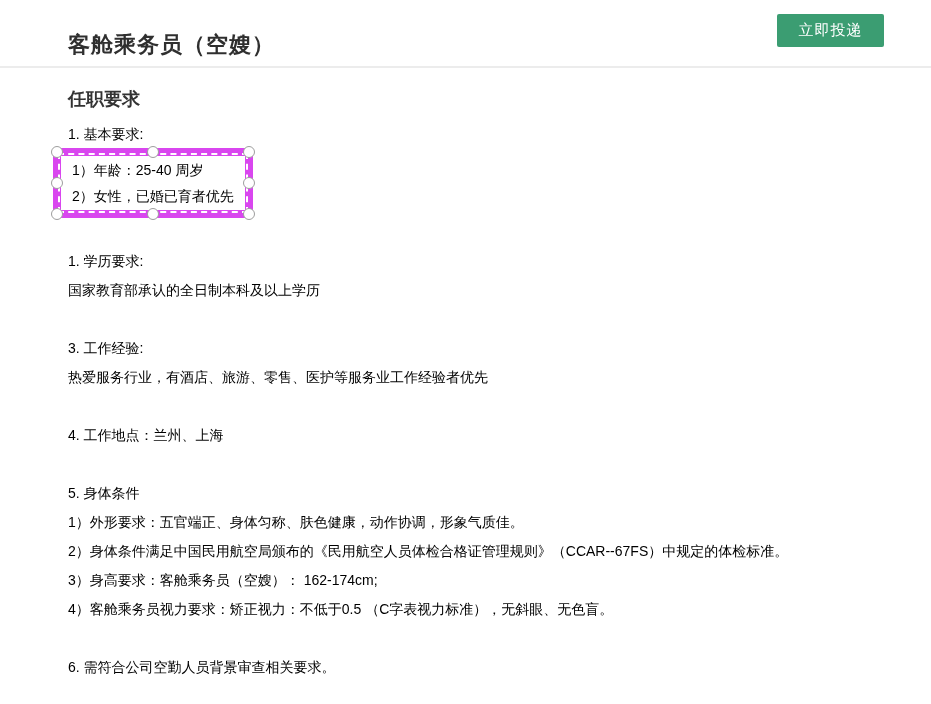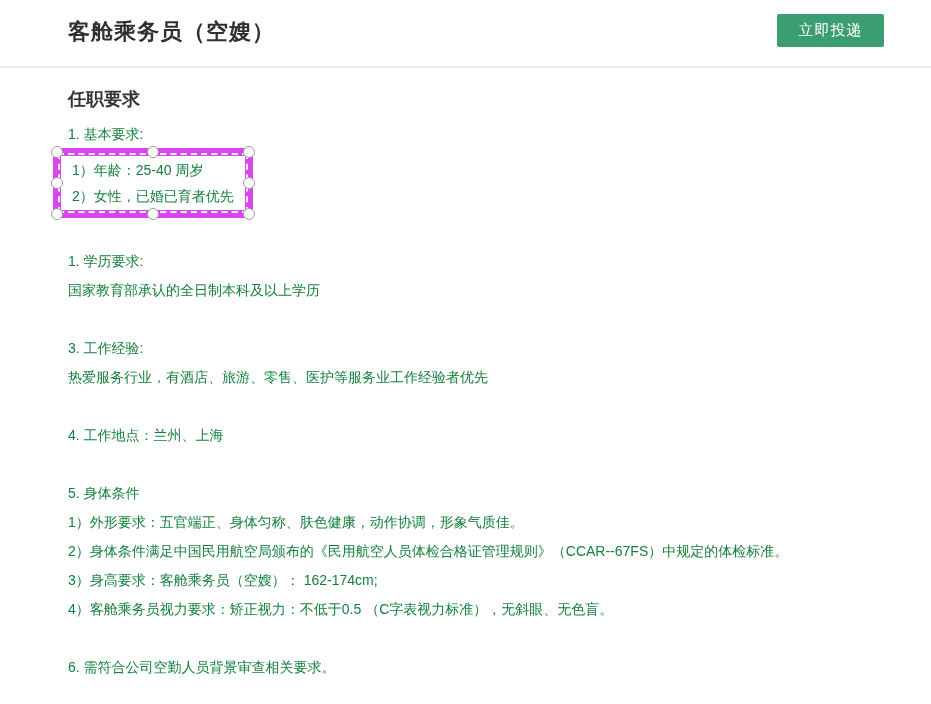--- a/index.html
+++ b/index.html
@@ -17,21 +17,21 @@
   }
   
   .header {
     position: relative;
     height: 66px;
     border-bottom: 2px solid #ececec;
   }
   .page-title {
     position: absolute;
     left: 68px;
-    top: 17px;
+    top: 30px;
     margin: 0;
     font-size: 22px;
     font-weight: bold;
     color: #2f2f2f;
     letter-spacing: 1px;
   }
   .apply-btn {
     position: absolute;
     right: 47px;
     top: 14px;
@@ -55,21 +55,21 @@
     font-size: 18px;
     font-weight: bold;
     color: #333333;
     height: 20px;
     line-height: 20px;
   }
   .line {
     margin: 9px 0 0 0;
     font-size: 14px;
     line-height: 20px;
-    color: #15803d;
+    color: #000000;
   }
   .group-gap { margin-top: 38px; }
   .after-heading { margin-top: 15px; }
   .after-box { margin-top: 33px; }
   
   .selection-box {
     position: relative;
     margin-top: 4px;
     margin-left: -15px;
     width: max-content;

